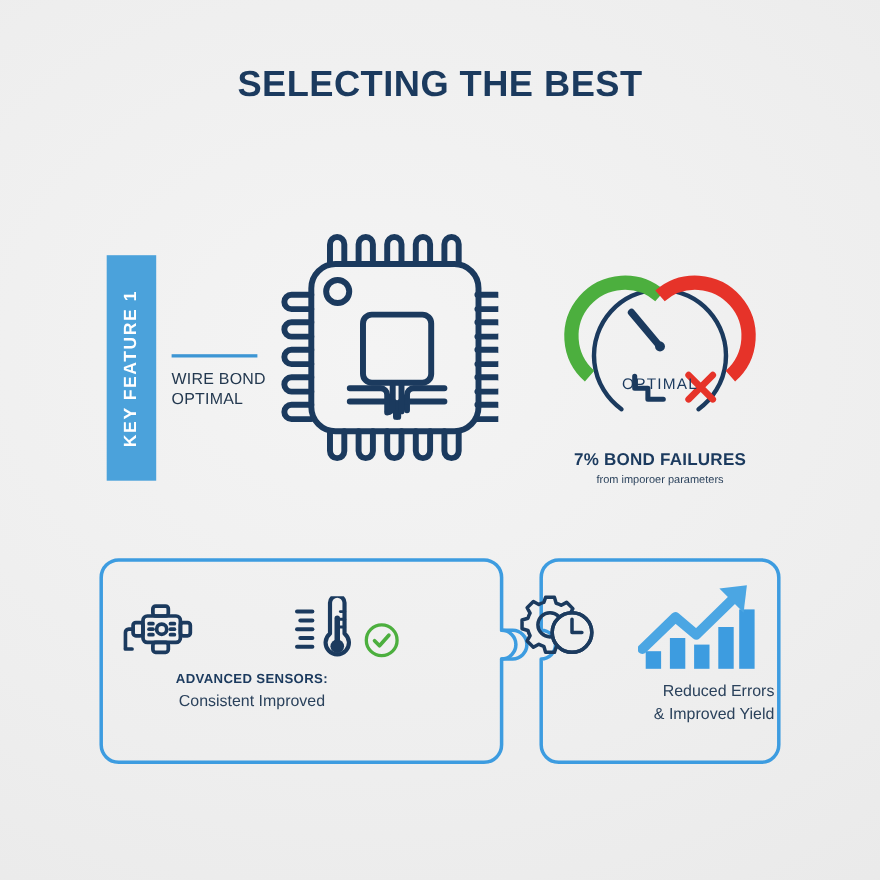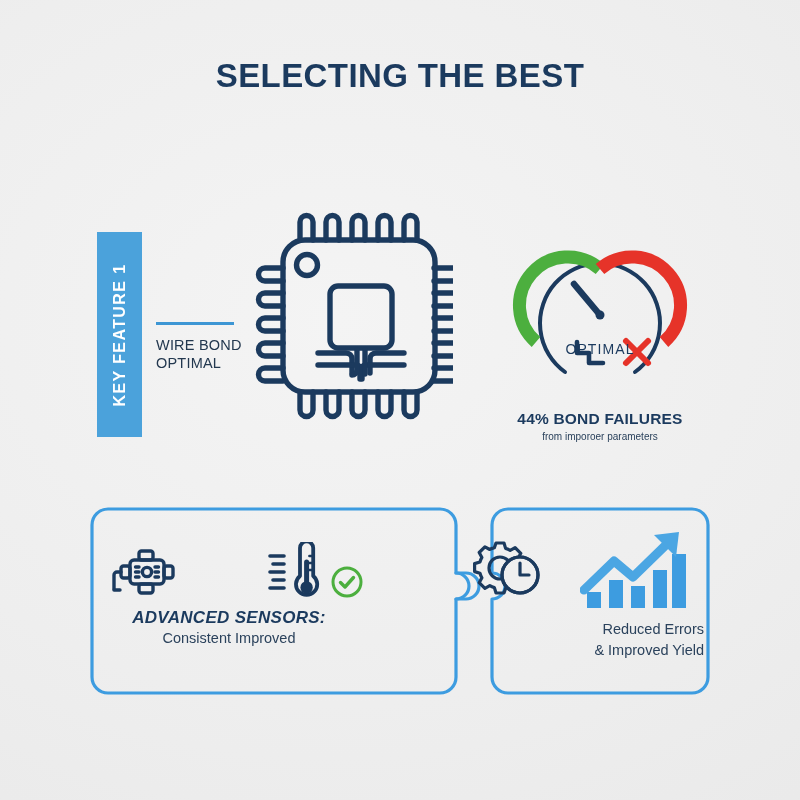--- a/index.html
+++ b/index.html
@@ -148,27 +148,26 @@
     text-align: center;
   }
   .card-right-sub {
     position: absolute;
     left: 570px;
     top: 618px;
     width: 134px;
     text-align: right;
   }
   .card-head {
-    font-size: 17px;
+    font-size: 12px;
     font-weight: bold;
     color: #1b3a5e;
     letter-spacing: 0.3px;
     line-height: 19px;
     font-family: "Liberation Sans", sans-serif;
-    font-style: italic;
   }
   .card-sub {
     margin-top: 2px;
     font-size: 14.5px;
     line-height: 19px;
     color: #2b425c;
     font-family: "Liberation Sans", sans-serif;
   }
   .icon-abs { position: absolute; }
 </style>
@@ -252,21 +251,21 @@
 
       <g stroke="#e63329" stroke-width="6" stroke-linecap="round">
         <path d="M118 105 L140 127"></path>
         <path d="M140 105 L118 127"></path>
       </g>
     </svg>
   </div>
   <div class="gauge-label">OPTIMAL</div>
 
   <div class="gauge-stat">
-    <div class="stat-headline">44% BOND FAILURES</div>
+    <div class="stat-headline">7% BOND FAILURES</div>
     <div class="stat-sub">from imporoer parameters</div>
   </div>
 
   <div class="cards-wrap">
     <svg width="624" height="192" viewBox="0 0 624 192" fill="none" stroke="#3d9ce0" stroke-width="3.2" stroke-linejoin="round" stroke-linecap="round">
 
       <path d="M20 4 H352 a16 16 0 0 1 16 16 V68
                a13 13 0 0 1 0 26
                V172 a16 16 0 0 1 -16 16 H20
                a16 16 0 0 1 -16 -16 V20 a16 16 0 0 1 16 -16 Z"></path>

